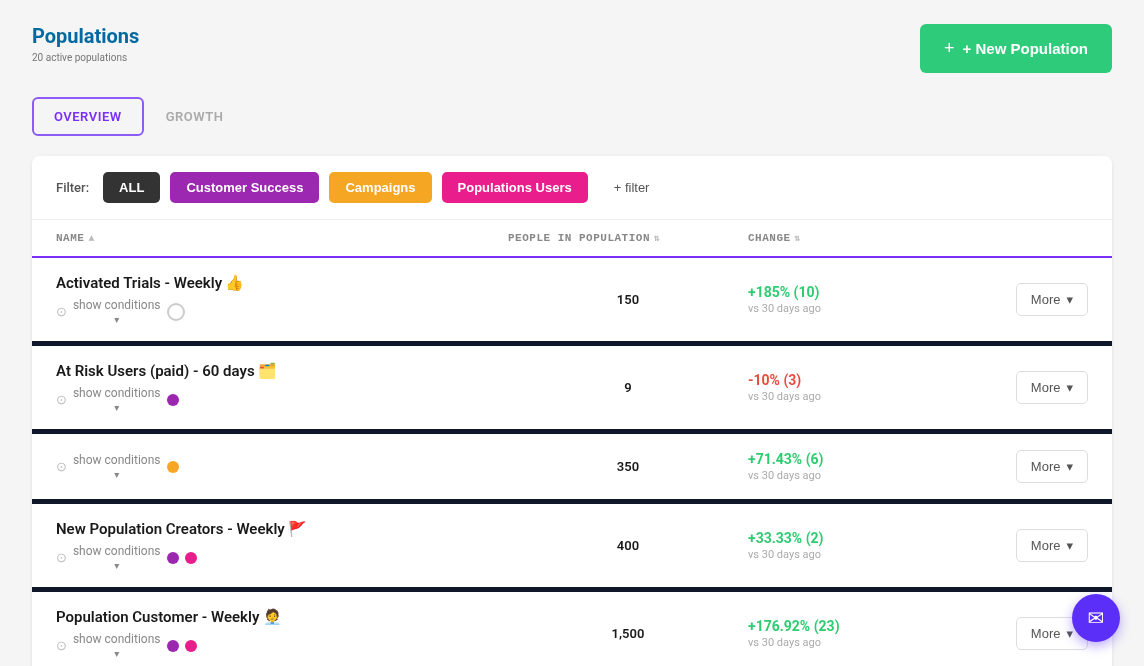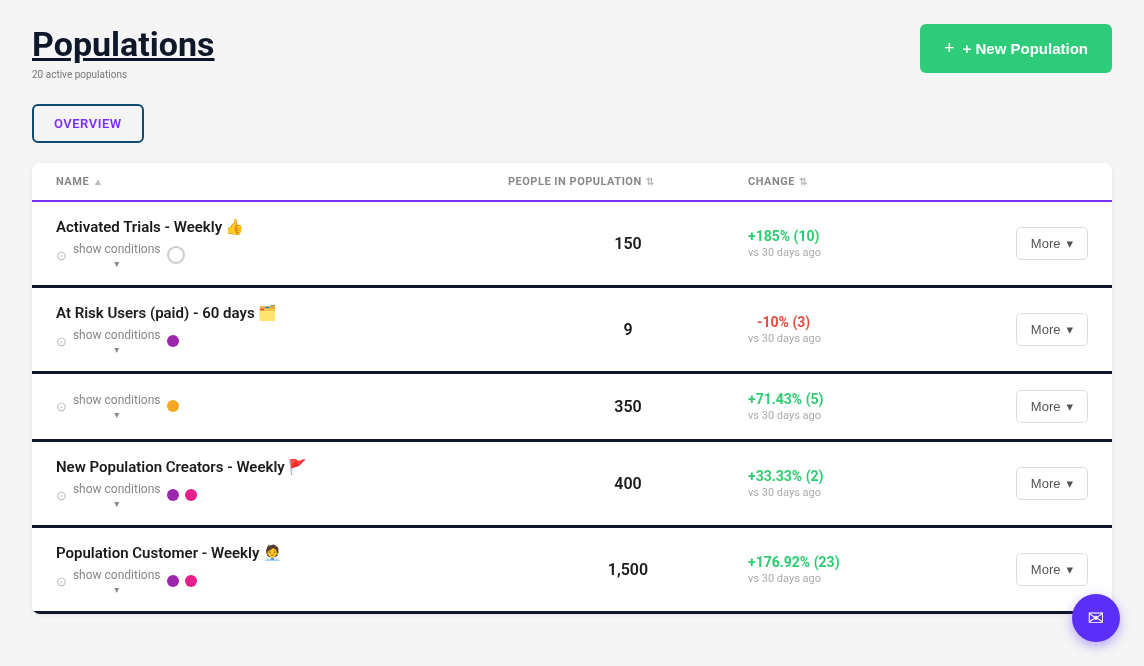--- a/index.html
+++ b/index.html
@@ -15,25 +15,24 @@
       padding: 24px 32px;
       position: relative;
     }
     .header {
       display: flex;
       justify-content: space-between;
       align-items: flex-start;
       margin-bottom: 24px;
     }
     .header-left h1 {
-      font-size: 34px;
+      font-size: 20px;
       font-weight: 700;
-      color: #0f172a;
+      color: #0369a1;
       line-height: 1.2;
-      text-decoration: underline;
     }
     .header-left .subtitle {
       font-size: 10px;
       color: #777;
       margin-top: 4px;
     }
     .new-population-btn {
       background: #2ecc7a;
       color: white;
       border: none;
@@ -62,21 +61,21 @@
       font-weight: 600;
       letter-spacing: 0.5px;
       cursor: pointer;
       border: 2px solid transparent;
       border-radius: 6px;
       color: #999;
       text-transform: uppercase;
     }
     .tab.active {
       color: #7b2ff7;
-      border: 2px solid #0c4a6e;
+      border: 2px solid #8b5cf6;
       border-radius: 6px;
       text-align: center;
     }
     .tab.inactive {
       color: #aaa;
       border: 2px solid transparent;
     }
     .main-card {
       background: white;
       border-radius: 8px;
@@ -124,40 +123,41 @@
       background: transparent;
       color: #555;
       font-weight: 500;
     }
     .table-header {
       display: grid;
       grid-template-columns: 1fr 240px 220px 120px;
       padding: 12px 24px;
       border-bottom: 2px solid #7b2ff7;
       background: white;
+      font-family: Liberation Mono, monospace;
     }
     .th {
       font-size: 11px;
       font-weight: 700;
       color: #888;
       text-transform: uppercase;
       letter-spacing: 0.5px;
       display: flex;
       align-items: center;
       gap: 4px;
     }
     .sort-icon {
       color: #bbb;
       font-size: 10px;
     }
     .table-row {
       display: grid;
       grid-template-columns: 1fr 240px 220px 120px;
       padding: 16px 24px;
-      border-bottom: 3px solid #0f172a;
+      border-bottom: 5px solid #0f172a;
       background: white;
       align-items: center;
     }
     .row-name-col {}
     .row-name {
       font-size: 15px;
       font-weight: 600;
       color: #1a1a1a;
       margin-bottom: 6px;
     }
@@ -191,36 +191,36 @@
       display: inline-block;
     }
     .dot-empty {
       width: 18px;
       height: 18px;
       border-radius: 50%;
       border: 2px solid #ccc;
       display: inline-block;
     }
     .people-count {
-      font-size: 16px;
+      font-size: 13px;
       font-weight: 600;
       color: #1a1a1a;
       text-align: center;
     }
     .change-col {
       display: flex;
       flex-direction: column;
       align-items: flex-start;
     }
     .change-value {
       font-size: 14px;
       font-weight: 700;
     }
     .change-positive { color: #2ecc71; }
-    .change-negative { color: #e74c3c; margin-left: 9px; }
+    .change-negative { color: #e74c3c; }
     .change-subtitle {
       font-size: 11px;
       color: #aaa;
       margin-top: 2px;
     }
     .more-btn {
       border: 1px solid #ddd;
       border-radius: 5px;
       background: white;
       padding: 8px 14px;
@@ -266,23 +266,44 @@
     <button class="new-population-btn">
       <span class="plus">+</span>
       <span>+ New Population</span>
     </button>
   </div>
 
   <div class="tabs">
     <div class="tab active">
       <span>OVERVIEW</span>
     </div>
+    <div class="tab inactive">
+      <span>GROWTH</span>
+    </div>
   </div>
 
   <div class="main-card">
+    <div class="filter-bar">
+      <span class="filter-label">Filter:</span>
+      <button class="filter-btn all">
+        <span>ALL</span>
+      </button>
+      <button class="filter-btn customer-success">
+        <span>Customer Success</span>
+      </button>
+      <button class="filter-btn campaigns">
+        <span>Campaigns</span>
+      </button>
+      <button class="filter-btn populations-users">
+        <span>Populations Users</span>
+      </button>
+      <button class="filter-btn add-filter">
+        <span>+ filter</span>
+      </button>
+    </div>
 
     <div class="table-header">
       <div class="th">
         <span>NAME</span>
         <span class="sort-icon">▲</span>
       </div>
       <div class="th">
         <span>PEOPLE IN POPULATION</span>
         <span class="sort-icon">⇅</span>
       </div>
@@ -349,21 +370,21 @@
           <span class="conditions-icon">⊙</span>
           <span class="show-conditions-link">
             <span>show conditions</span>
             <span class="chevron-small">▾</span>
           </span>
           <span class="dot" style="background:#f5a623;"></span>
         </div>
       </div>
       <div class="people-count">350</div>
       <div class="change-col">
-        <span class="change-value change-positive">+71.43% (5)</span>
+        <span class="change-value change-positive">+71.43% (6)</span>
         <span class="change-subtitle">vs 30 days ago</span>
       </div>
       <div class="action-col">
         <button class="more-btn">
           <span>More</span>
           <span>▾</span>
         </button>
       </div>
     </div>
 

